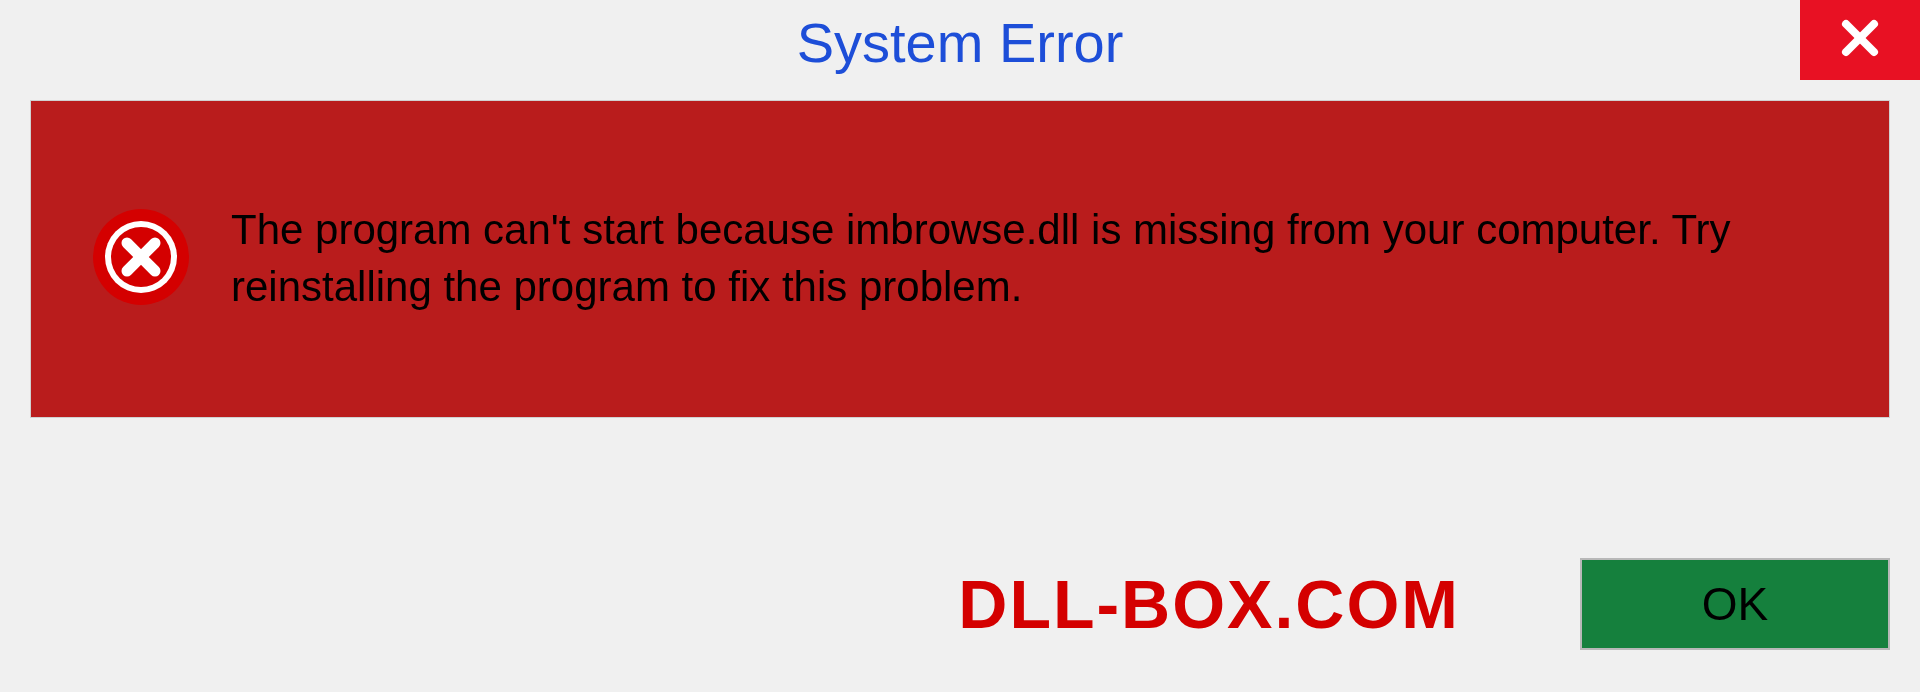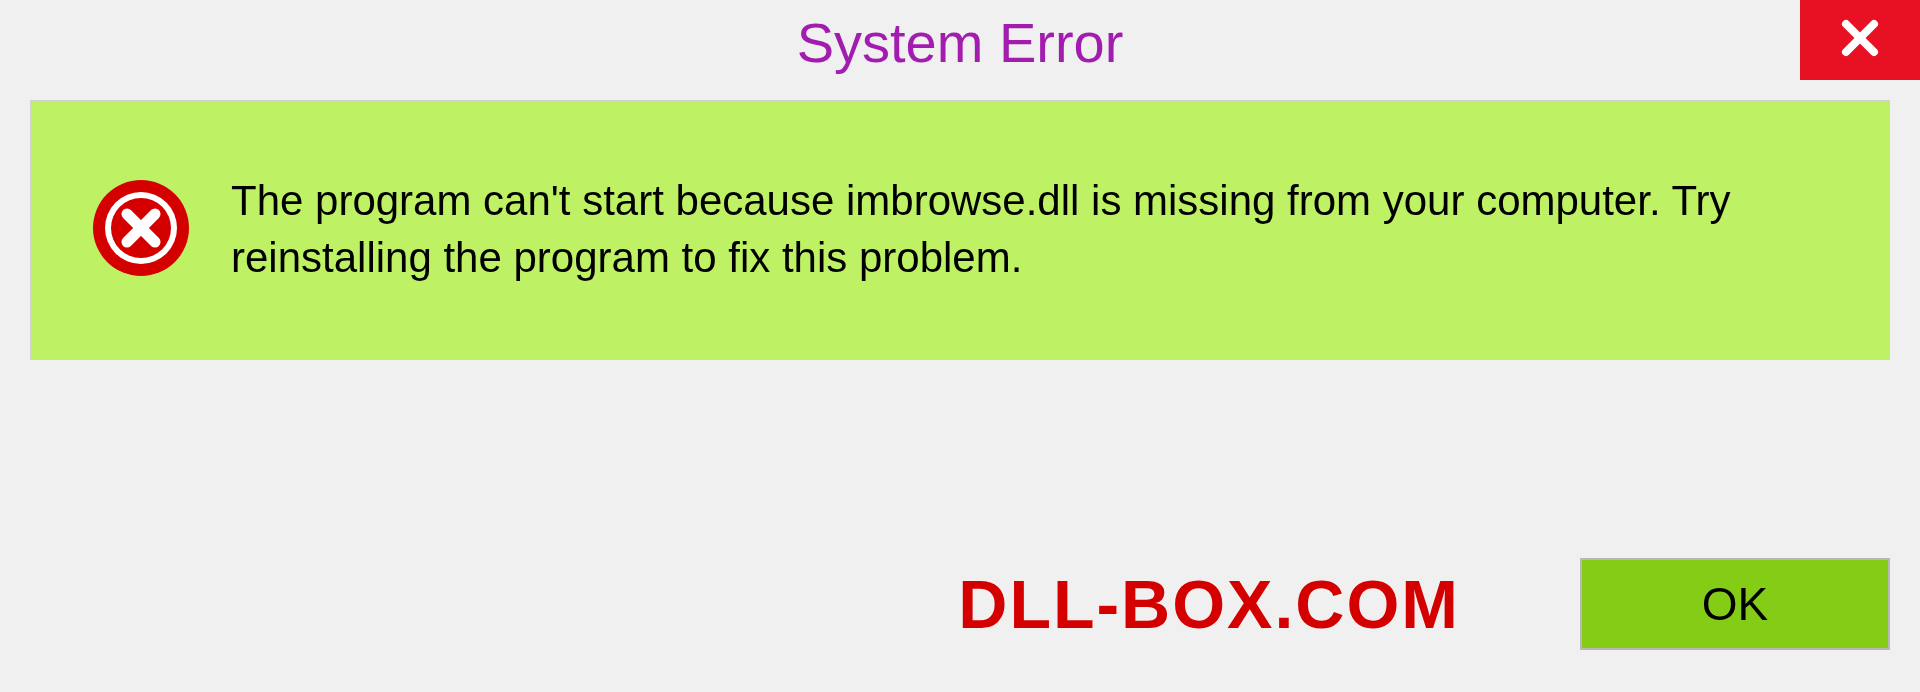--- a/index.html
+++ b/index.html
@@ -19,44 +19,44 @@
       display: flex;
       align-items: flex-start;
       justify-content: center;
       position: relative;
       height: 100px;
       padding-top: 10px;
     }
     .title {
       font-size: 56px;
       font-weight: 400;
-      color: #a21caf;
+      color: #1d4ed8;
       text-align: center;
     }
     .close-btn {
       position: absolute;
       right: 0;
       top: 0;
       width: 120px;
       height: 80px;
       background: #e81123;
       display: flex;
       align-items: center;
       justify-content: center;
       cursor: pointer;
     }
     .close-btn svg {
       width: 48px;
       height: 48px;
     }
     .content-box {
       margin: 0 30px;
-      background: #bef264;
+      background: #b91c1c;
       border: 1px solid #d0d0d0;
-      height: 260px;
+      height: 318px;
       display: flex;
       align-items: center;
       padding: 0 60px;
     }
     .error-icon {
       flex-shrink: 0;
       margin-right: 40px;
     }
     .error-icon svg {
       width: 100px;
@@ -79,21 +79,21 @@
     .watermark {
       font-size: 68px;
       font-weight: 800;
       color: #d40000;
       letter-spacing: 2px;
       font-family: Arial, sans-serif;
     }
     .ok-btn {
       width: 310px;
       height: 92px;
-      background: #84cc16;
+      background: #15803d;
       border: 2px solid #b8b8b8;
       font-size: 46px;
       color: #000;
       font-family: "Segoe UI", Arial, sans-serif;
       cursor: pointer;
       display: flex;
       align-items: center;
       justify-content: center;
     }
   </style>

